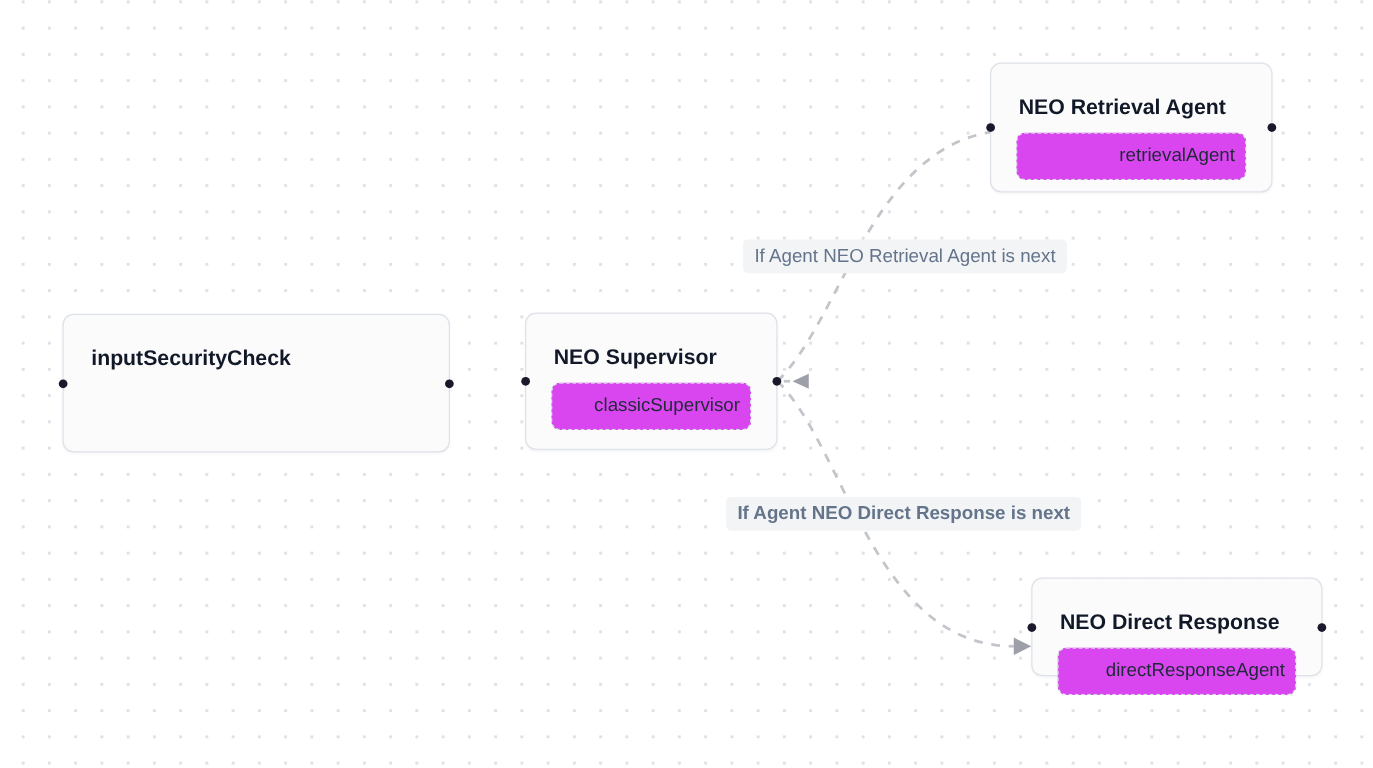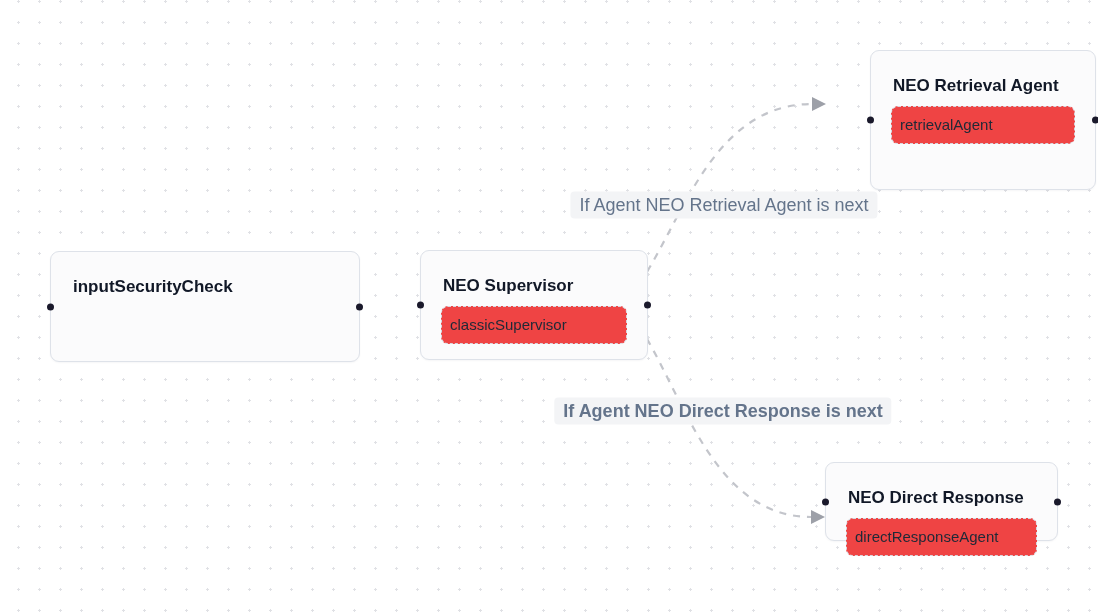--- a/index.html
+++ b/index.html
@@ -29,41 +29,41 @@
     padding: 24px 20px 18px 20px;
     box-shadow: 0 1px 2px rgba(16,24,40,0.04);
   }
   .node-title {
     font-size: 17px; font-weight: 700; color: #111827;
     margin: 0 0 9px 2px; white-space: nowrap; line-height: 22px;
   }
   .agent-chip {
     box-sizing: border-box;
     border: 1px dashed #d5d9e0; border-radius: 7px;
-    background: #ef4444; color: #1f2937;
+    background: #d946ef; color: #1f2937;
     font-size: 15px; line-height: 18px;
-    padding: 9px 8px; text-align: left; white-space: nowrap;
+    padding: 9px 8px; text-align: right; white-space: nowrap;
   }
   .handle {
     position: absolute; width: 7px; height: 7px;
     background: #1a192b; border-radius: 50%;
     top: 50%; transform: translateY(-50%);
   }
   .handle-left  { left: -4px; }
   .handle-right { right: -4px; }
   .edge-label {
     position: absolute; transform: translate(-50%, -50%);
     background: #f3f4f6; color: #64748b;
-    font-size: 18px; line-height: 19px;
+    font-size: 15px; line-height: 19px;
     padding: 4px 9px; border-radius: 4px; white-space: nowrap;
   }
   
   .node-input      { left: 50px;  top: 251px; width: 310px; height: 111px; }
-  .node-supervisor { left: 420px; top: 250px; width: 228px; height: 110px; }
-  .node-retrieval  { left: 870px; top: 50px;  width: 226px; height: 140px; }
+  .node-supervisor { left: 420px; top: 250px; width: 202px; height: 110px; }
+  .node-retrieval  { left: 792px; top: 50px;  width: 226px; height: 104px; }
   .node-direct     { left: 825px; top: 462px; width: 233px; height: 79px; }
   .edge-label-retrieval { left: 724px; top: 205px; }
   .edge-label-direct    { left: 723px; top: 411px; font-weight: bold; }
 </style>
 </head>
 <body>
 
 <div class="canvas">
 
   <svg class="edges-layer" width="1098" height="614" viewBox="0 0 1098 614">

